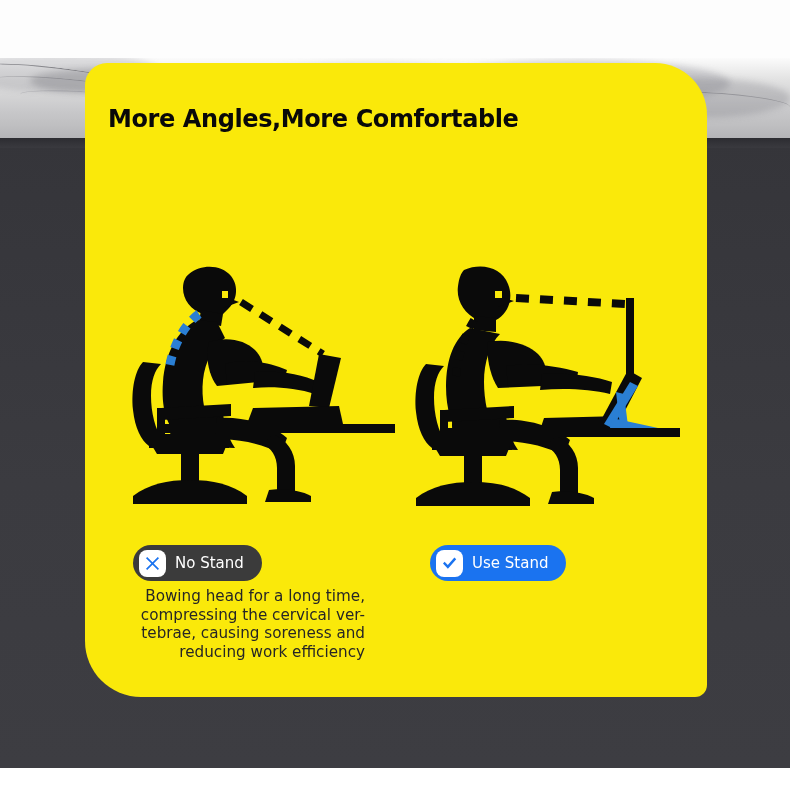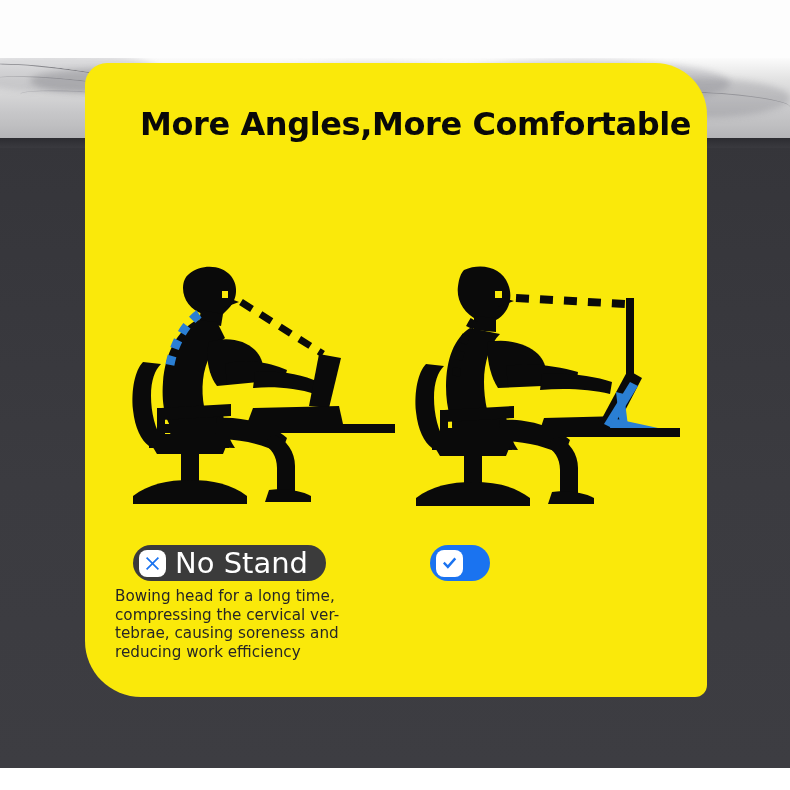--- a/index.html
+++ b/index.html
@@ -80,26 +80,25 @@
     height: 634px;
     background: #fae90a;
     border-radius: 22px 52px 12px 56px;
     overflow: hidden;
   }
 
   .card-title {
     position: absolute;
     left: 23px;
     top: 42px;
-    font-size: 32px;
+    font-size: 24px;
     font-weight: bold;
     color: #090909;
     letter-spacing: -0.4px;
     white-space: nowrap;
-    margin-left: 32px;
   }
 
   
   .panel {
     position: absolute;
     top: 195px;
     width: 290px;
     height: 250px;
   }
   .panel-left  { left: 20px; }
@@ -129,35 +128,36 @@
     height: 27px;
     border-radius: 8px;
     background: #ffffff;
     display: flex;
     align-items: center;
     justify-content: center;
     margin-right: 9px;
     flex: none;
   }
   .badge-label {
-    font-size: 29px;
+    font-size: 15px;
     font-weight: normal;
     color: #ffffff;
     line-height: 1;
     white-space: nowrap;
   }
 
   
   .caption {
     position: absolute;
     font-size: 15.2px;
     line-height: 18.6px;
     color: #262626;
     width: 250px;
     white-space: pre-line;
+    text-align: right;
   }
   .caption-left  { left: 30px;  top: 524px; }
   .caption-right { left: 343px; top: 524px; }
 </style>
 </head>
 <body>
 
 <div id="stage">
 
   <div class="bg-white-top"></div>
@@ -338,20 +338,21 @@
       <span class="badge-label">No Stand</span>
     </div>
 
     <div class="badge badge-use">
       <span class="badge-icon">
         <svg width="19" height="19" viewBox="0 0 19 19">
           <path d="M3.0 9.6 L4.6 7.8 L7.8 11.0 L14.4 3.6 L16.2 5.2
                    L7.9 14.8 Z" fill="#1a73f0"></path>
         </svg>
       </span>
+      <span class="badge-label">Use Stand</span>
     </div>
 
     <div class="caption caption-left">Bowing head for a long time,
 compressing the cervical ver-
 tebrae, causing soreness and
 reducing work efficiency</div>
 
 
   </div>
 </div>

